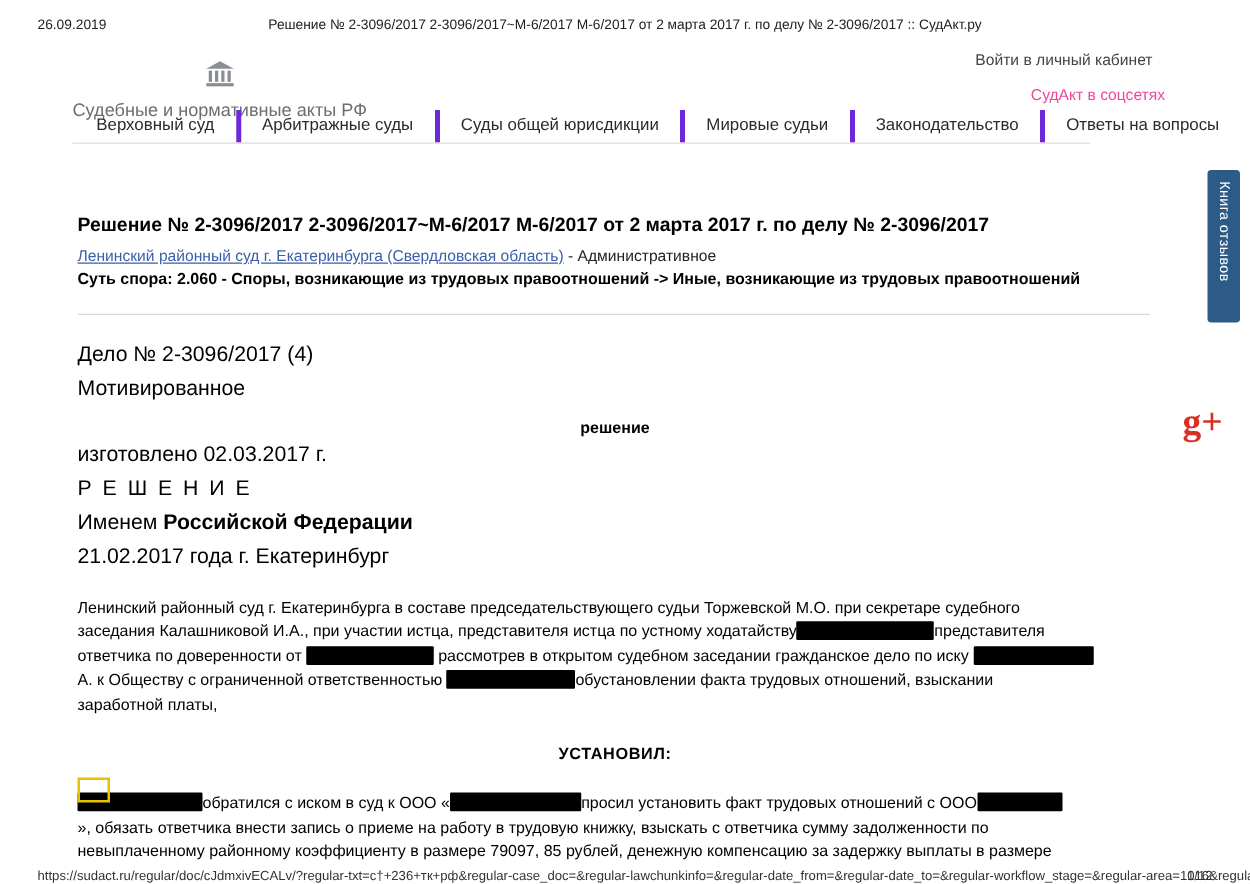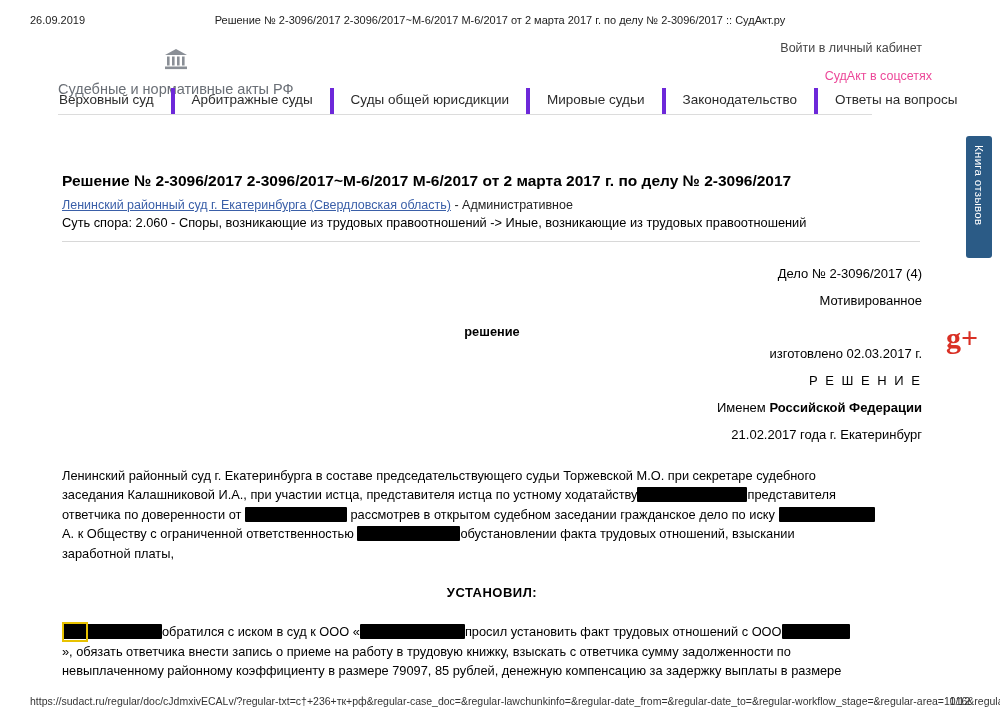--- a/index.html
+++ b/index.html
@@ -80,21 +80,21 @@
   }
   .brand-text {
     font-size: 14.5px;
     color: #6a6f76;
   }
 
   
   .nav {
     position: absolute;
     top: 88px;
-    left: 42px;
+    left: 60px;
     width: 830px;
     height: 26px;
     display: flex;
     align-items: stretch;
     font-size: 13.5px;
   }
   .nav-item {
     padding: 4px 17px 6px 17px;
     color: #2b2b2b;
     white-space: nowrap;
@@ -165,29 +165,29 @@
   .court-link {
     color: #3a5fa8;
     text-decoration: underline;
   }
   .court-kind {
     color: #222;
   }
   .dispute {
     font-size: 12.8px;
     line-height: 18px;
-    padding-bottom: 9px;
+    padding-bottom: 19px;
     border-bottom: 1px solid #d8d8d8;
     width: 858px;
+    font-weight: bold;
   }
   .p {
-    font-size: 13px;
+    font-size: 17px;
     line-height: 19px;
     margin: 0;
-    text-align: right;
   }
   .gap-22 { margin-top: 22px; }
   .gap-18 { margin-top: 8px; }
   .gap-14 { margin-top: 14px; }
   .center-b {
     text-align: center;
     font-weight: bold;
     font-size: 12.8px;
   }
   .spaced {

